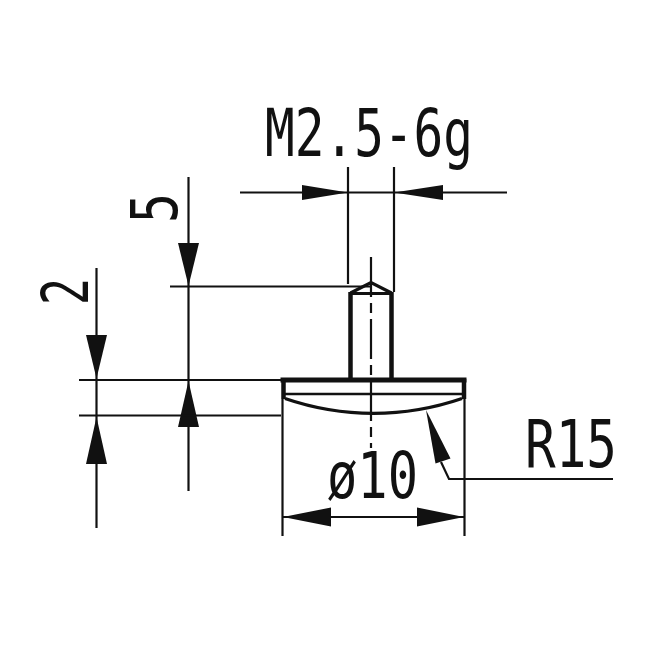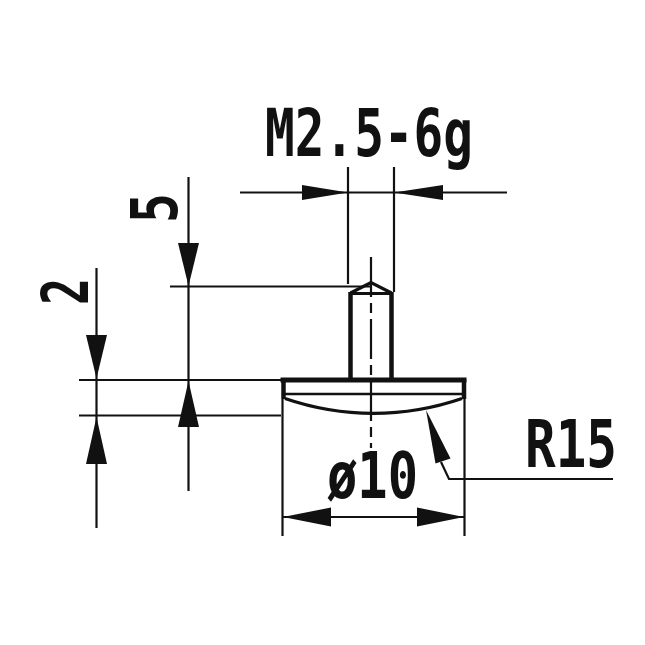--- a/index.html
+++ b/index.html
@@ -2,21 +2,21 @@
 <html style="--ink: #111111; --paper: #ffffff;"><head>
 <meta charset="utf-8">
 <style>
   :root { --ink: #111111; --paper: #ffffff; }
   html,body { margin:0; padding:0; }
   body {
     width:645px; height:645px;
     background: var(--paper);
     font-family: "DejaVu Sans Mono", "Liberation Mono", monospace;
   }
-  .canvas { width:622px; height:645px; position:relative;font-weight:bold; }
+  .canvas { width:622px; height:645px; position:relative; }
   svg { display:block; }
   .thin   { stroke: var(--ink); stroke-width: 2.2; fill: none; }
   .thick  { stroke: var(--ink); stroke-width: 4.5; fill: none; }
   .xthick { stroke: var(--ink); stroke-width: 5;   fill: none; }
   .med    { stroke: var(--ink); stroke-width: 3.2; fill: none; }
   .rim    { stroke: var(--ink); stroke-width: 2.4; fill: none; }
   .center { stroke: var(--ink); stroke-width: 2.2; fill: none;
             stroke-dasharray: 40 6 10 6; }
   .arrow  { fill: var(--ink); stroke: none; }
   .lbl    { fill: var(--ink); stroke: none;

